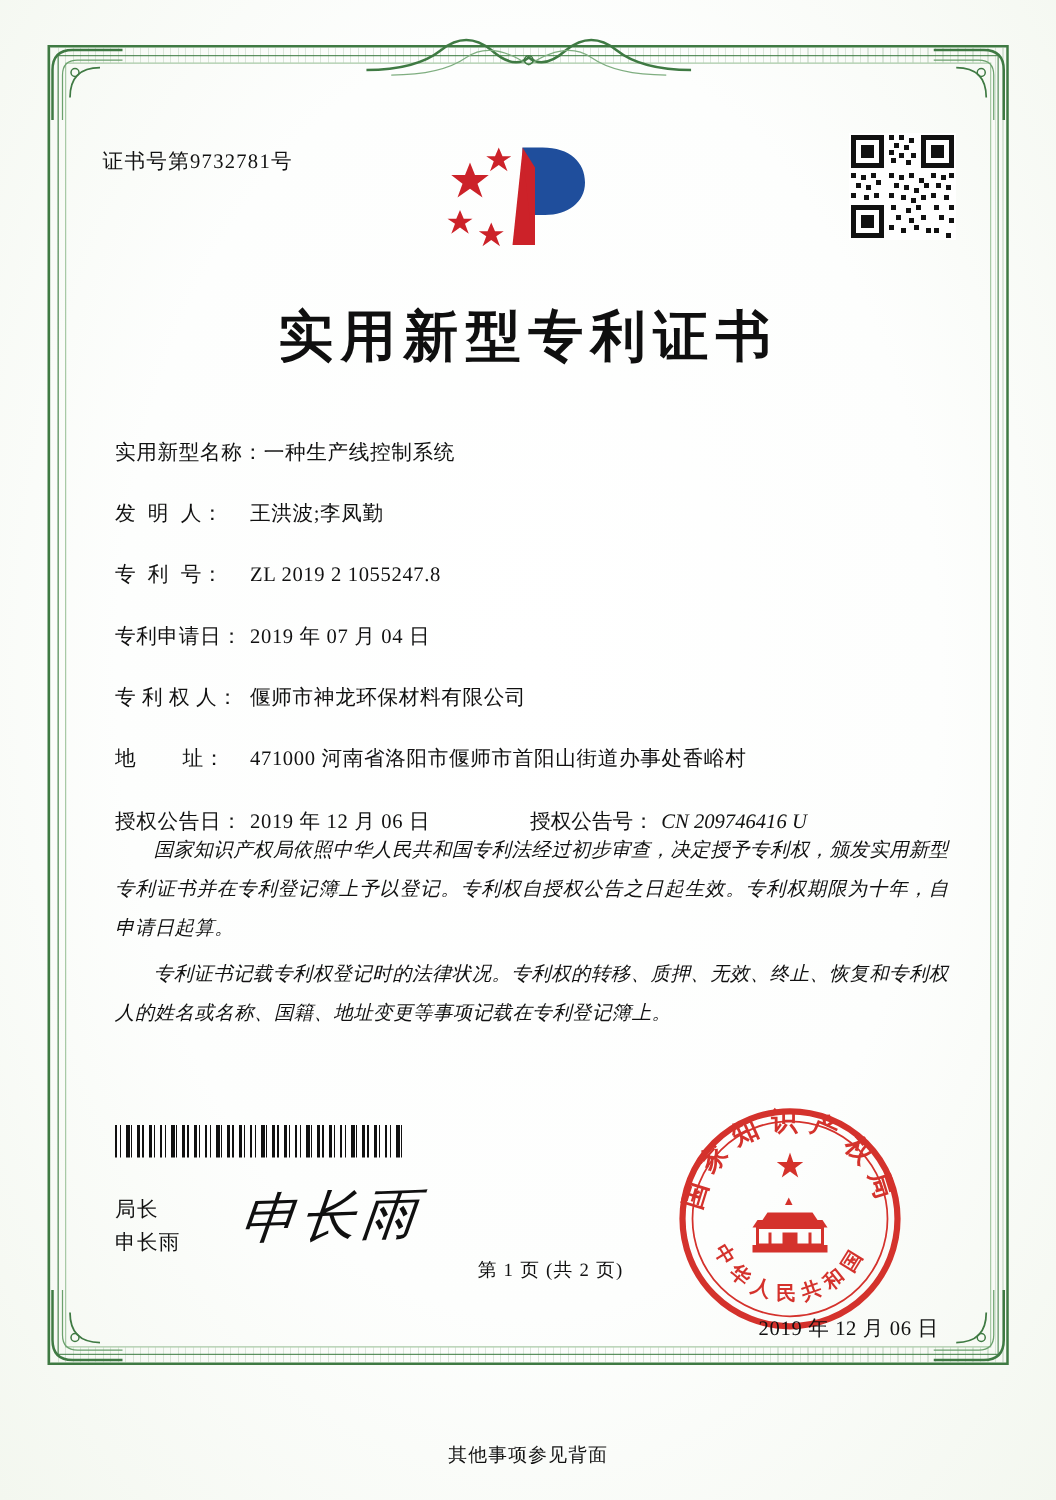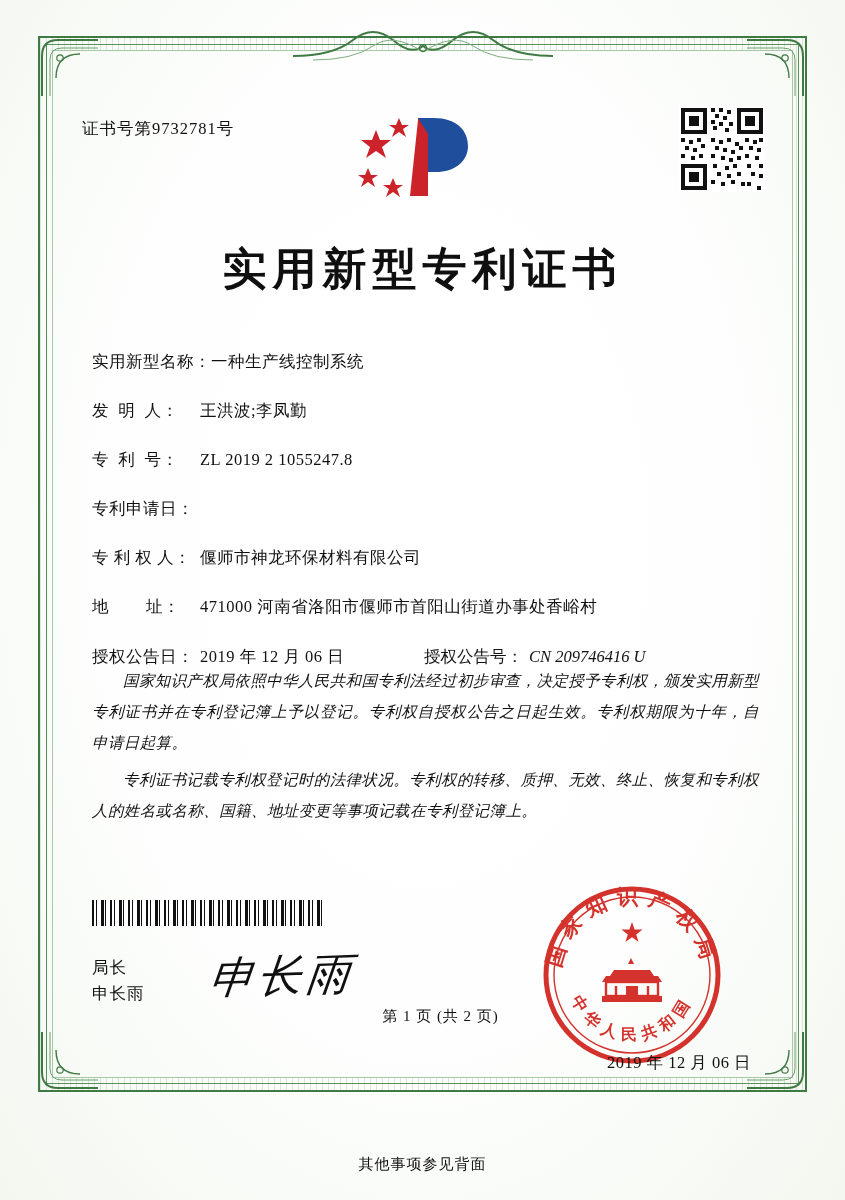--- a/index.html
+++ b/index.html
@@ -210,22 +210,21 @@
       repeating-linear-gradient(90deg,
         #111 0 2px, #fff 2px 4px, #111 4px 5px, #fff 5px 9px,
         #111 9px 12px, #fff 12px 13px, #111 13px 14px, #fff 14px 18px);
   }
 
   .signature-block {
     position: absolute;
     left: 40px;
     top: 905px;
     display: flex;
-    align-items: flex-end;
-    gap: 17px;
+    align-items: center;
   }
   .sig-labels {
     font-size: 16.5px;
     line-height: 1.55;
     letter-spacing: 1px;
     color: #111;
   }
   .sig-hand {
     margin-left: 48px;
     margin-top: -14px;
@@ -432,20 +431,21 @@
       <div class="field-row">
         <span class="field-label">发  明  人：</span>
         <span class="field-value">王洪波;李凤勤</span>
       </div>
       <div class="field-row">
         <span class="field-label">专  利  号：</span>
         <span class="field-value">ZL 2019 2 1055247.8</span>
       </div>
       <div class="field-row">
         <span class="field-label">专利申请日：</span>
+        <span class="field-value">2019 年 07 月 04 日</span>
       </div>
       <div class="field-row">
         <span class="field-label">专 利 权 人：</span>
         <span class="field-value">偃师市神龙环保材料有限公司</span>
       </div>
       <div class="field-row">
         <span class="field-label">地        址：</span>
         <span class="field-value">471000 河南省洛阳市偃师市首阳山街道办事处香峪村</span>
       </div>
       <div class="field-row pair">

